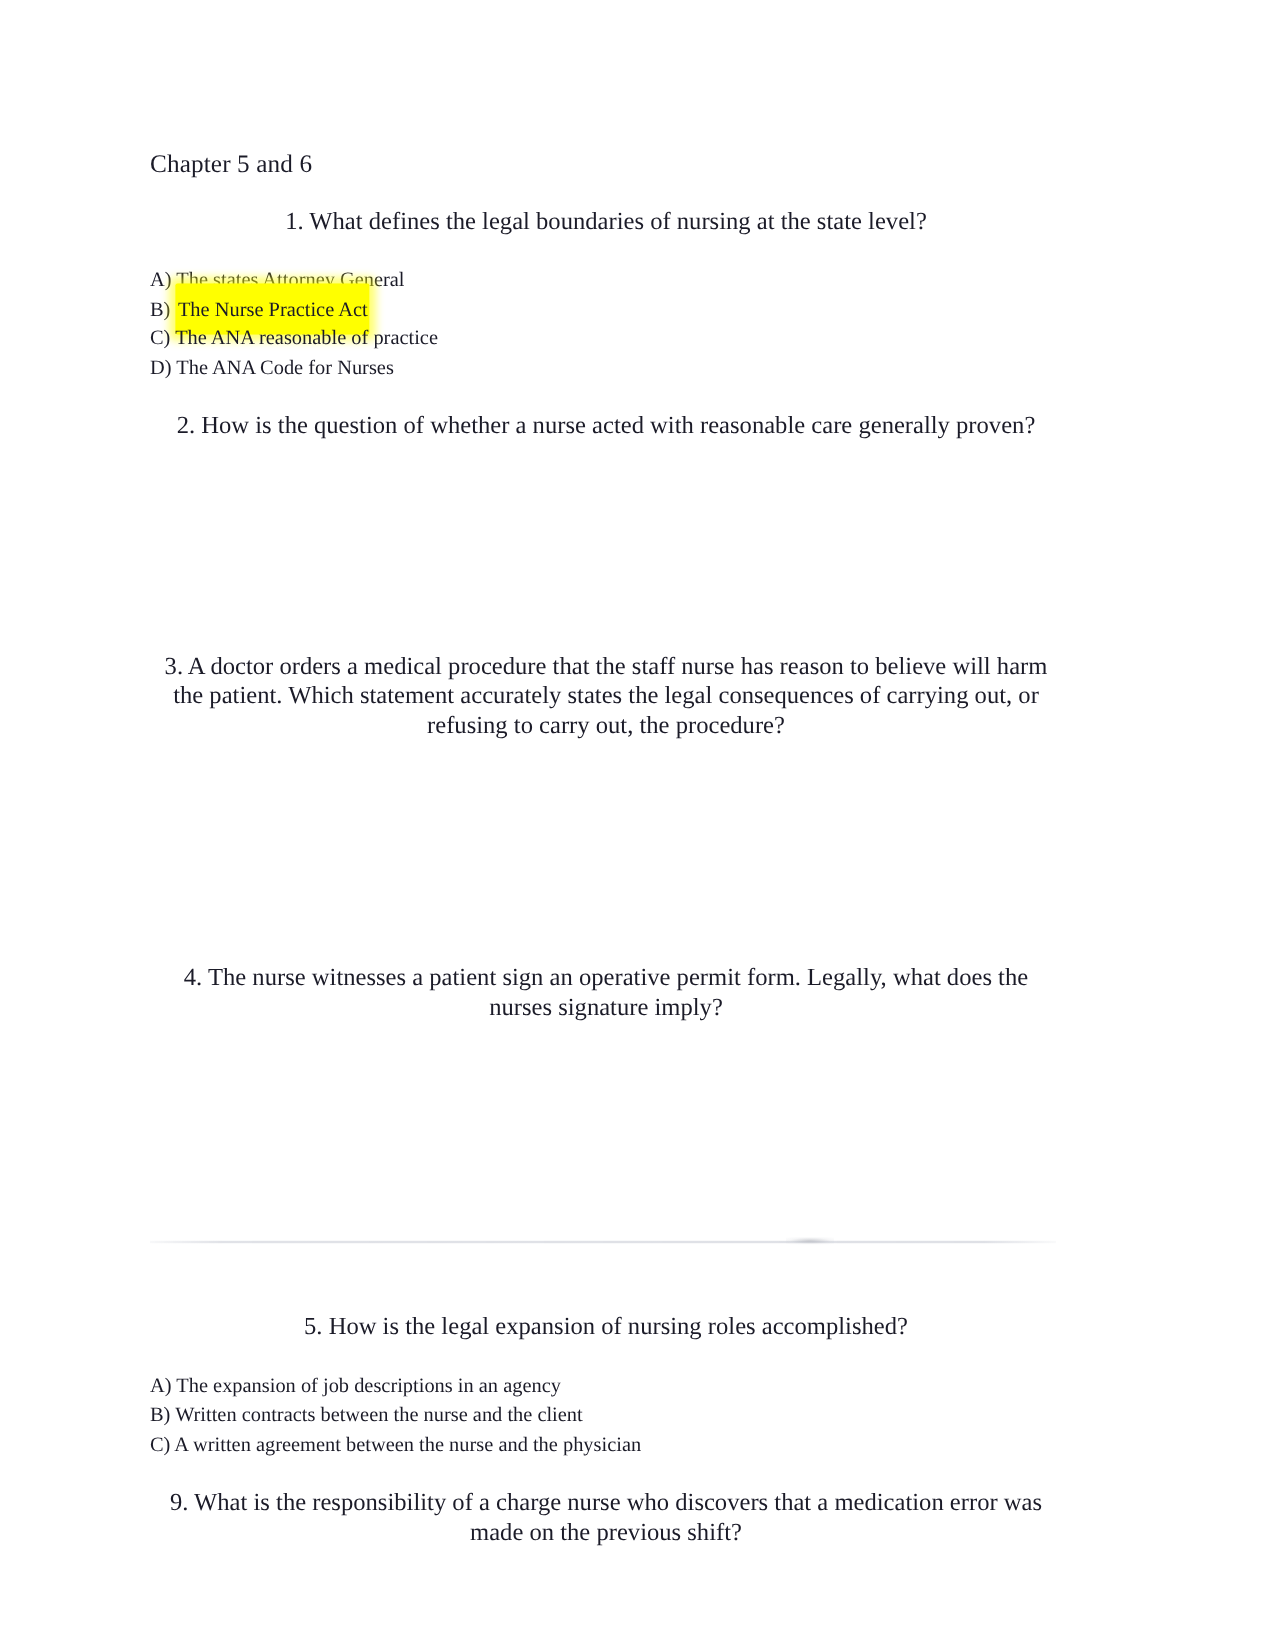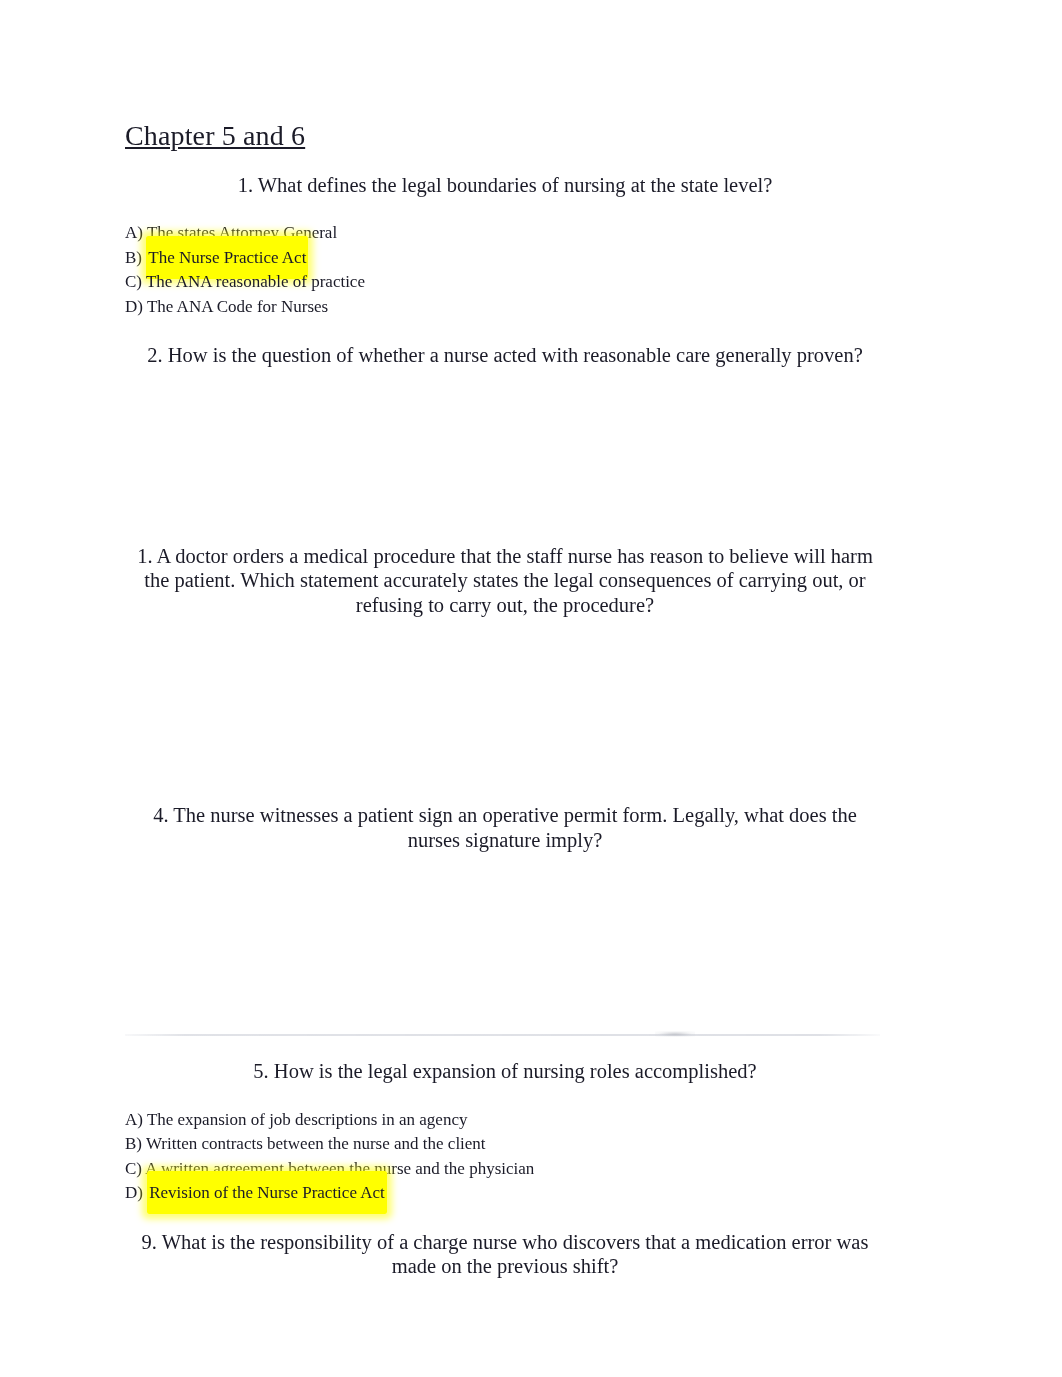--- a/index.html
+++ b/index.html
@@ -20,25 +20,24 @@
     overflow: hidden;
     box-sizing: border-box;
   }
   .doc-body {
     position: absolute;
     left: 125px;
     top: 124px;
     width: 760px;
   }
   .para {
-    font-size: 28px;
+    font-size: 21px;
     line-height: 24.5px;
     margin: 0;
     letter-spacing: 0.005em;
-    text-decoration: underline;
   }
   .block {
     margin: 0 0 24px 0;
   }
   .q-text {
     font-size: 20.5px;
     line-height: 24.5px;
     margin: 0;
     text-align: center;
   }
@@ -83,21 +82,21 @@
     width: 40px;
     height: 6px;
     background: radial-gradient(ellipse at center,
         rgba(160,163,172,0.5) 0%,
         rgba(200,203,210,0.15) 60%,
         rgba(255,255,255,0) 100%);
   }
   .below-fold {
     position: absolute;
     left: 125px;
-    top: 1059px;
+    top: 1094px;
     width: 760px;
   }
 </style>
 </head>
 <body>
 
 <div class="page">
 
   <div class="doc-body">
 
@@ -111,40 +110,39 @@
       <li>C) The ANA reasonable of practice</li>
       <li>D) The ANA Code for Nurses</li>
     </ul>
 
     <div class="gap-sm"></div>
 
     <p class="q-text">2. How is the question of whether a nurse acted with reasonable care generally proven?</p>
 
     <div class="gap-q2"></div>
 
-    <p class="q-text">1. A doctor orders a medical procedure that the staff nurse has reason to believe will harm the patient. Which statement accurately states the legal consequences of carrying out, or refusing to carry out, the procedure?</p>
+    <p class="q-text">3. A doctor orders a medical procedure that the staff nurse has reason to believe will harm the patient. Which statement accurately states the legal consequences of carrying out, or refusing to carry out, the procedure?</p>
 
     <div class="gap-q3"></div>
 
     <p class="q-text">4. The nurse witnesses a patient sign an operative permit form. Legally, what does the nurses signature imply?</p>
 
     <div class="gap-q4"></div>
   </div>
 
   <div class="divider"></div>
   <div class="divider-mark"></div>
 
   <div class="below-fold">
     <p class="q-text">5. How is the legal expansion of nursing roles accomplished?</p>
     <div class="gap-sm"></div>
     <ul class="opts">
       <li>A) The expansion of job descriptions in an agency</li>
       <li>B) Written contracts between the nurse and the client</li>
       <li>C) A written agreement between the nurse and the physician</li>
-      <li><span>D) </span><span class="hl">Revision of the Nurse Practice Act</span></li>
     </ul>
 
     <div class="gap-sm"></div>
 
     <p class="q-text">9. What is the responsibility of a charge nurse who discovers that a medication error was made on the previous shift?</p>
   </div>
 
 </div>
 
 </body></html>

